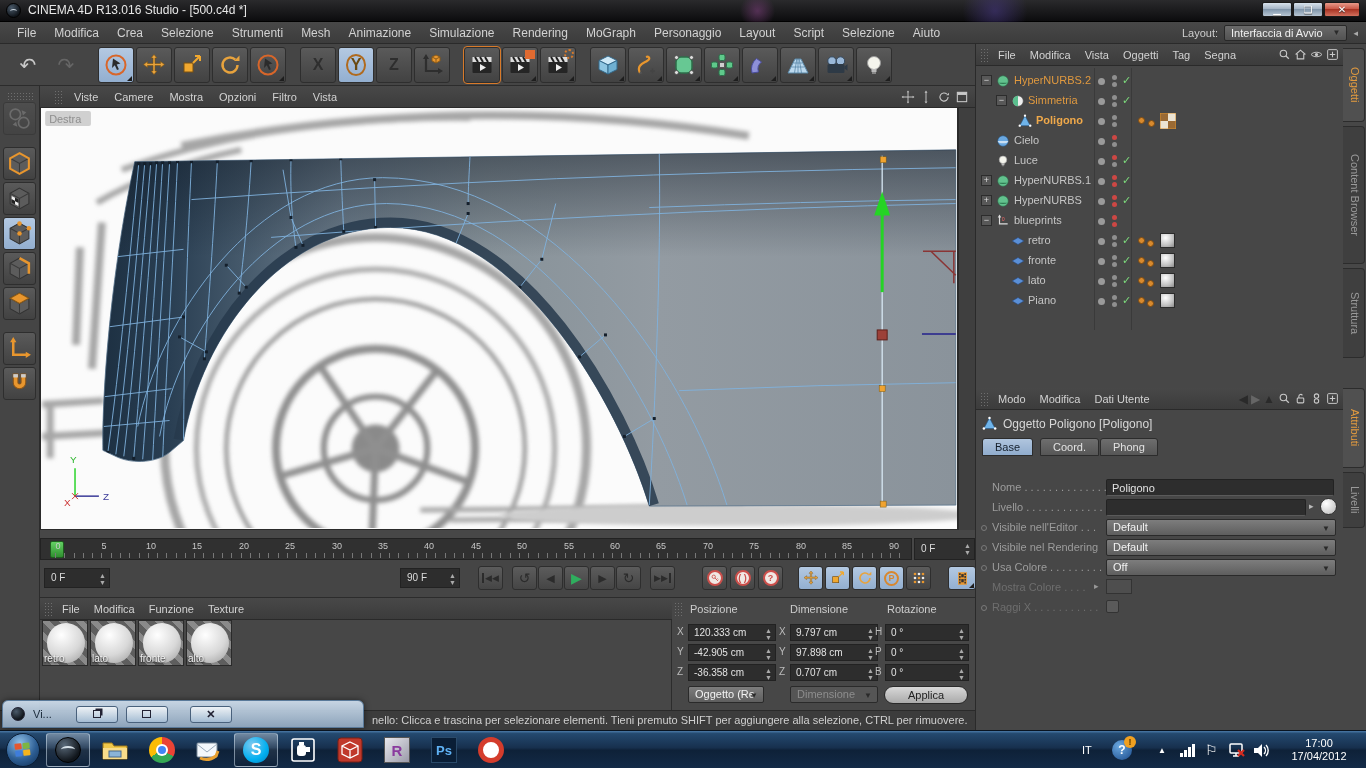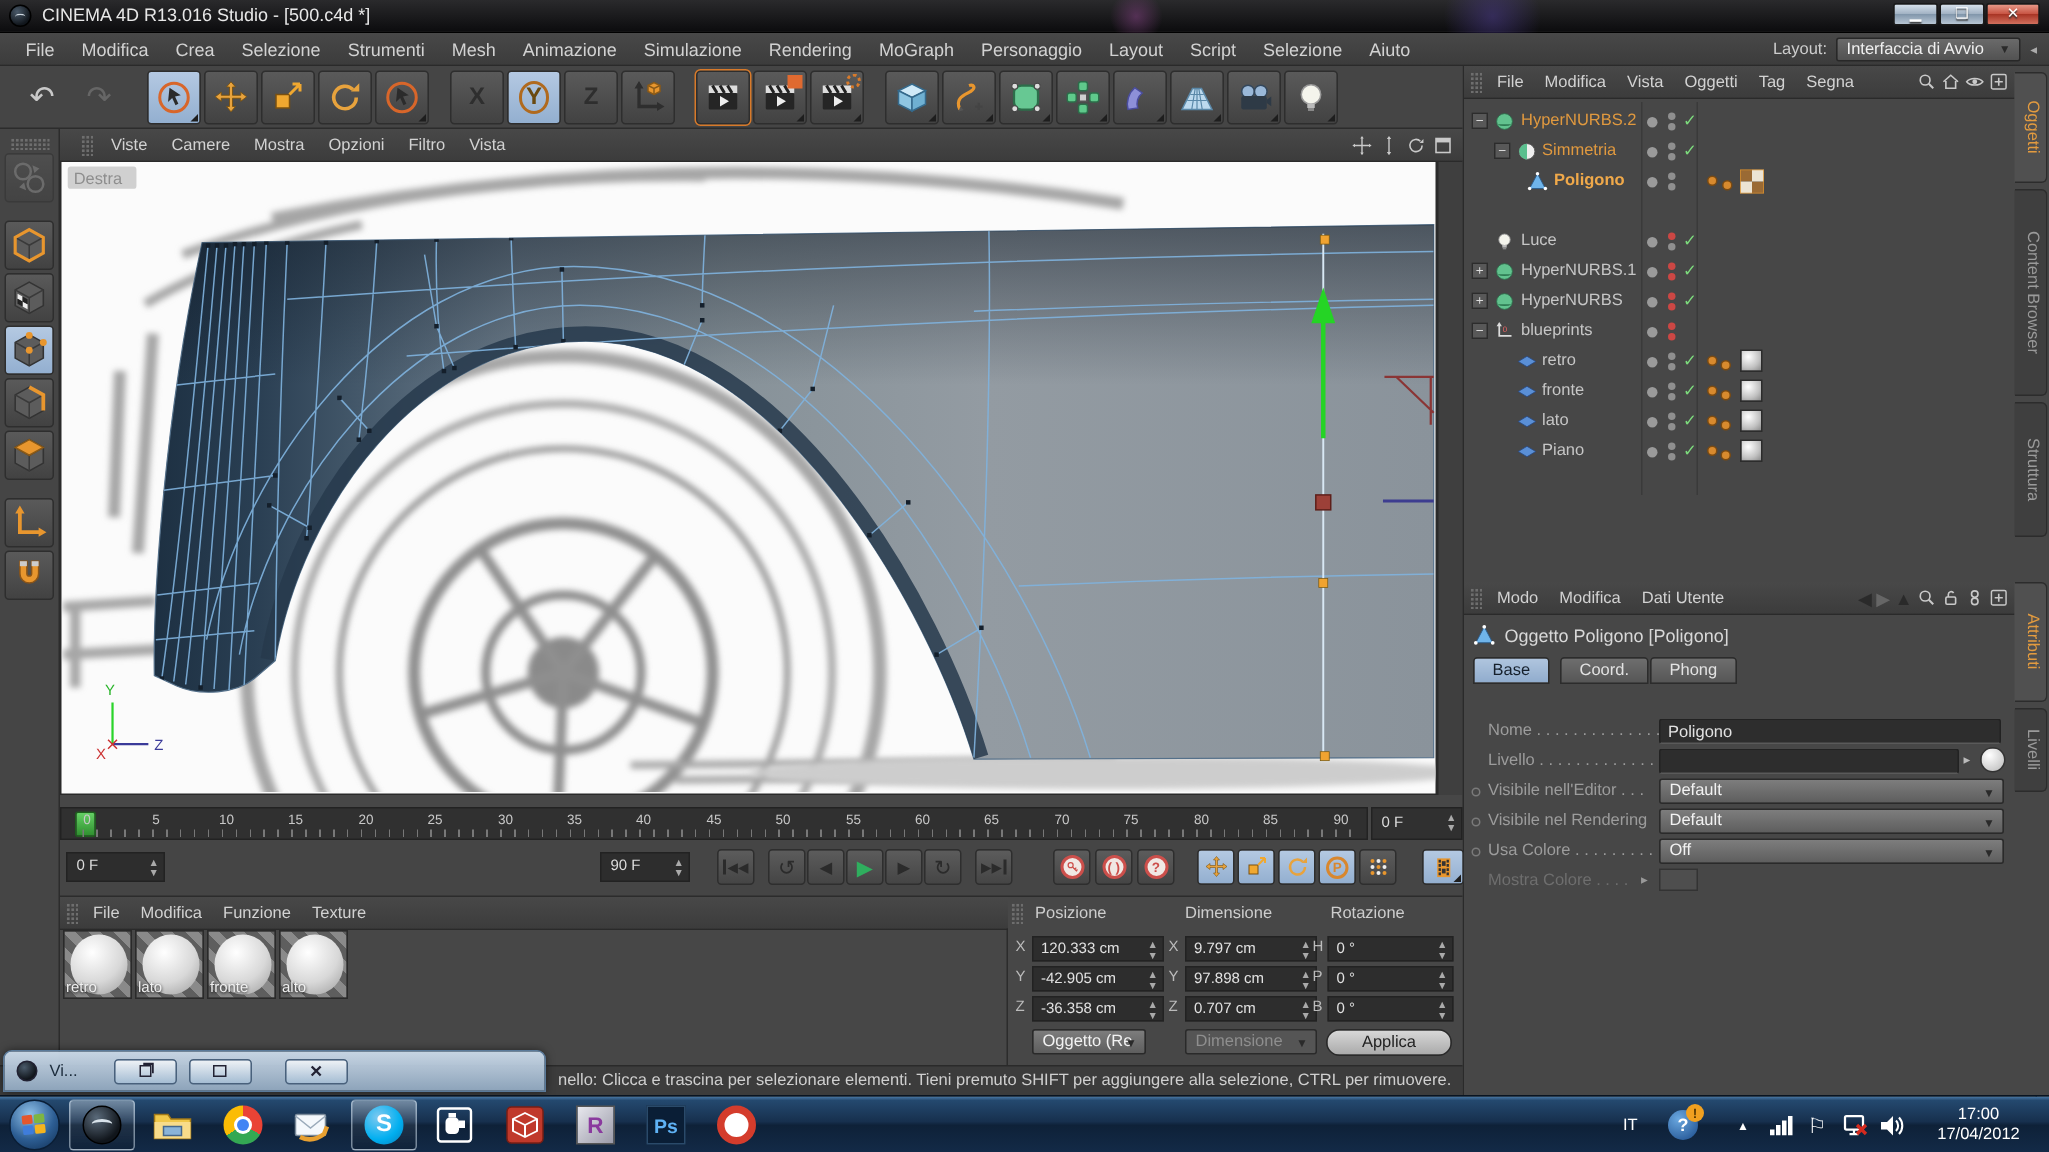--- a/index.html
+++ b/index.html
@@ -777,20 +777,30 @@
     <span class="tagdot" style="left:162px"></span>
     <span class="tagdot" style="left:172px;top:9px"></span>
     <svg class="oi" style="left:184px;top:2px;width:16px;height:16px" viewBox="0 0 16 16">
         <rect width="8" height="8" fill="#9a6a34"></rect>
         <rect x="8" y="8" width="8" height="8" fill="#9a6a34"></rect>
         <rect x="8" width="8" height="8" fill="#ece4d4"></rect>
         <rect y="8" width="8" height="8" fill="#ece4d4"></rect>
         <rect width="16" height="16" fill="none" stroke="#d8902e"></rect>
       </svg>
   </div>
+  <div class="om-row" style="top:87px">
+    <svg class="oi" style="left:20px" viewBox="0 0 24 24">
+        <circle cx="12" cy="12" r="9" fill="#6aa8e0" stroke="#2a5a8a"></circle>
+        <path d="M3 12 a9 4 0 0 0 18 0" fill="#d8e8f4" opacity=".85"></path>
+      </svg>
+    <span class="olabel" style="left:38px">Cielo</span>
+    <span class="vdot bigdot"></span>
+      <span class="vdot sdot r" style="top:4px"></span>
+      <span class="vdot sdot g" style="top:11px"></span>
+  </div>
   <div class="om-row" style="top:107px">
     <svg class="oi" style="left:20px" viewBox="0 0 24 24">
         <use href="#s-bulb"></use>
       </svg>
     <span class="olabel" style="left:38px">Luce</span>
     <span class="vdot bigdot"></span>
       <span class="vdot sdot r" style="top:4px"></span>
       <span class="vdot sdot g" style="top:11px"></span>
     <span class="chk">✓</span>
   </div>
@@ -941,20 +951,25 @@
   </div>
   <div class="arow" style="top:514px">
     <span class="keydot"></span>
     <span class="albl">Usa Colore . . . . . . . . .</span>
     <div class="dd" style="left:130px;top:1px;width:230px"><span>Off</span><span class="caret">▼</span></div>
   </div>
   <div class="arow" style="top:534px">
     <span class="albl dim">Mostra Colore . . . .</span>
     <span class="abs" style="left:118px;top:3px;font-size:9px;color:#999">▸</span>
     <span class="abs" style="left:130px;top:1px;width:26px;height:15px;background:#4e4e4e;border:1px solid #333"></span>
+  </div>
+  <div class="arow" style="top:554px">
+    <span class="keydot"></span>
+    <span class="albl dim">Raggi X . . . . . . . . . . .</span>
+    <span class="abs" style="left:130px;top:2px;width:13px;height:13px;background:#5a5a5a;border:1px solid #333;border-radius:2px"></span>
   </div>
 </div>
 
 <div class="vtab on" style="top:48px;height:74px">Oggetti</div>
 <div class="vtab" style="top:126px;height:138px">Content Browser</div>
 <div class="vtab" style="top:268px;height:90px">Struttura</div>
 <div class="vtab on" style="top:388px;height:80px">Attributi</div>
 <div class="vtab" style="top:472px;height:56px">Livelli</div>
 
 <div class="abs" id="ruler">

